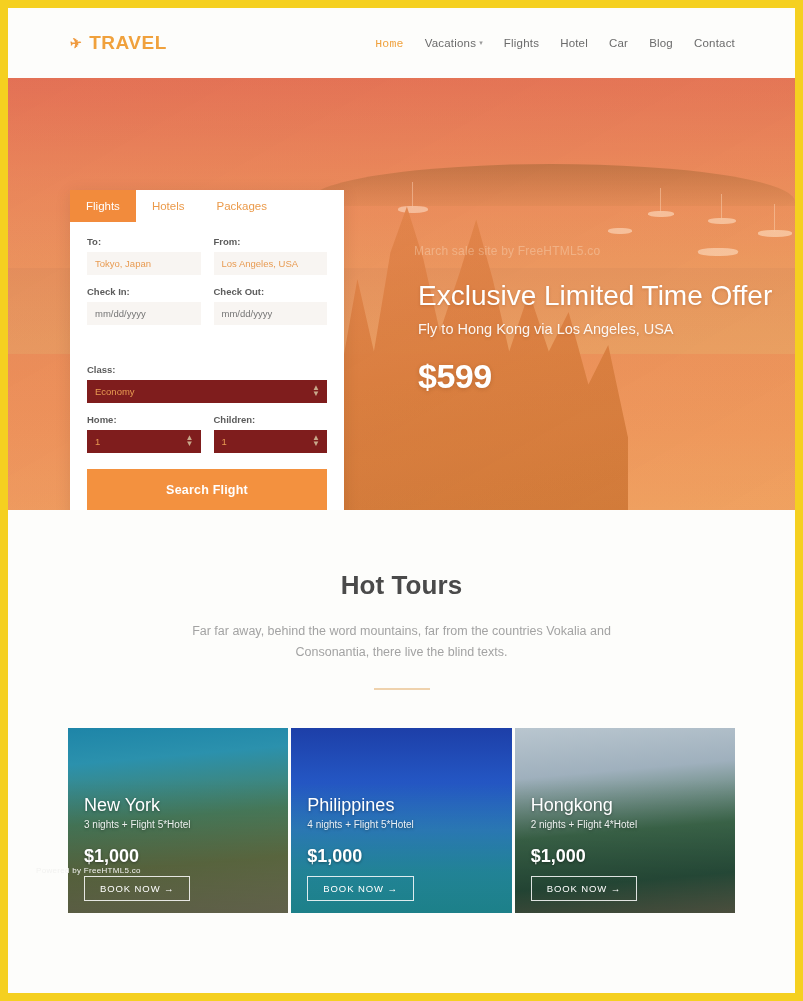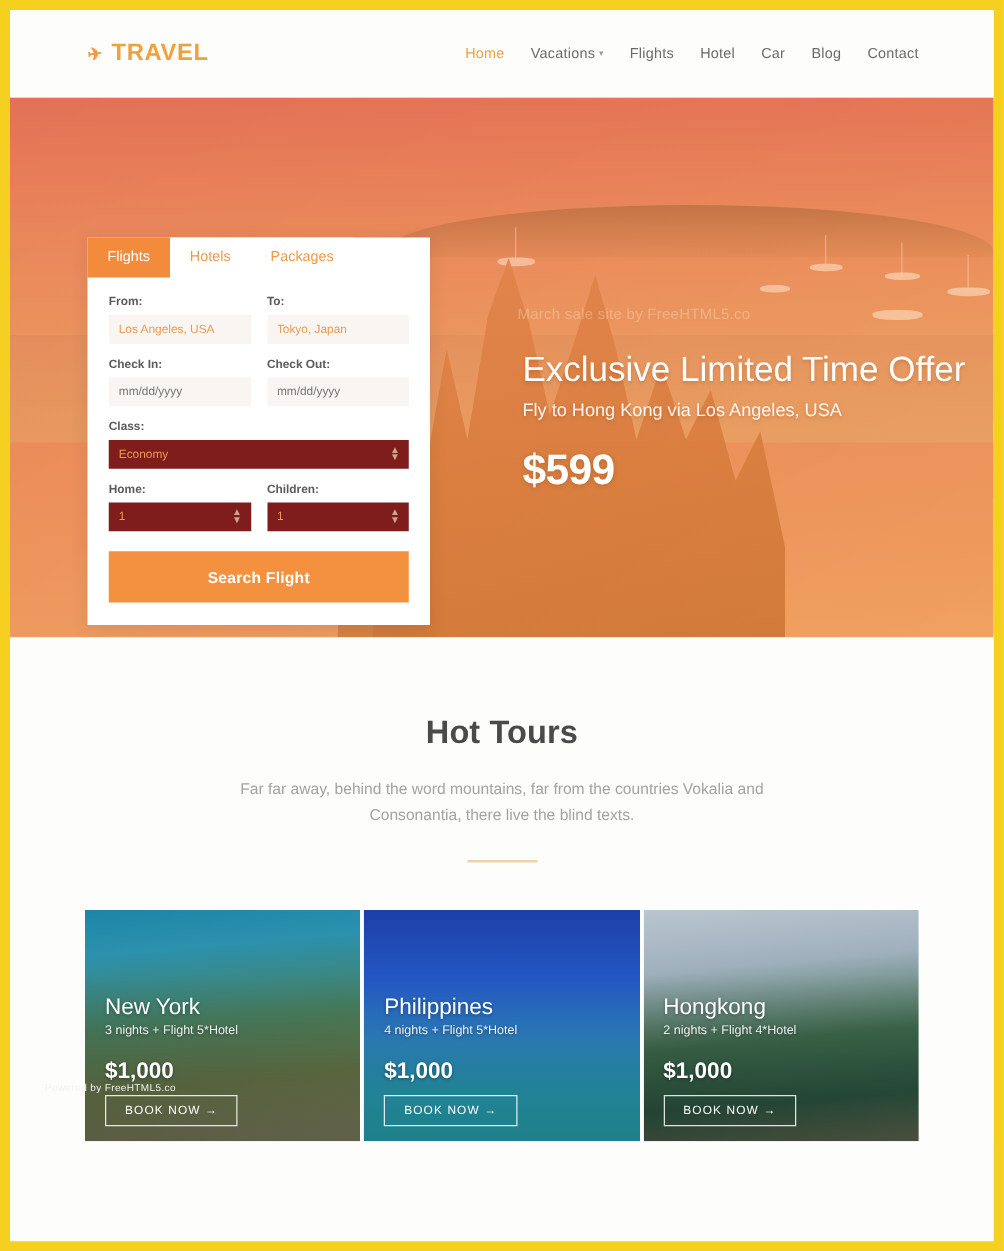--- a/index.html
+++ b/index.html
@@ -31,21 +31,21 @@
     font-size: 19px; font-weight: 700; letter-spacing: .5px;
     color: #f0a13c;
   }
   .logo .plane-icon { font-size: 14px; color: #ef9a3f; transform: rotate(-8deg); }
   .main-nav { display: flex; align-items: center; gap: 21px; }
   .nav-item {
     font-size: 11.5px; color: #6b6b6b; letter-spacing: .2px;
     cursor: pointer; white-space: nowrap;
     display: flex; align-items: center; gap: 3px;
   }
-  .nav-item.active { color: #f0a23e; }
+  .nav-item.active { color: #f0a23e; font-family: Liberation Mono, monospace; }
   .caret { font-size: 7px; color: #9a9a9a; }
 
   
   .hero {
     position: relative;
     height: 432px;
     overflow: hidden;
   }
   .hero-photo { position: absolute; inset: 0; }
   .sky {
@@ -130,21 +130,21 @@
   }
   .booking-tabs { display: flex; }
   .tab {
     padding: 10px 16px; font-size: 11.5px; cursor: pointer;
     color: #eb9a4a; background: #fff; white-space: nowrap;
   }
   .tab.active { background: #f28b3c; color: #fff; }
   .booking-body { padding: 14px 17px 18px; }
   .field-row { display: flex; gap: 13px; }
   .field { flex: 1; margin-bottom: 11px; }
-  .field.full { width: 100%; }
+  .field.full { width: 100%; margin-top: 28px; }
   .field-label {
     font-size: 9.5px; font-weight: 700; color: #5b5b5b;
     margin-bottom: 5px; display: block;
   }
   .field-input {
     width: 100%; height: 23px;
     background: #f8f5f2; border: none;
     font-size: 9.5px; color: #e89b52;
     padding: 0 8px;
     font-family: "Liberation Sans", sans-serif;
@@ -301,26 +301,26 @@
     <div class="booking">
       <div class="booking-tabs">
         <div class="tab active">Flights</div>
         <div class="tab">Hotels</div>
         <div class="tab">Packages</div>
       </div>
       <div class="booking-body">
 
         <div class="field-row">
           <div class="field">
+            <label class="field-label">To:</label>
+            <input class="field-input" type="text" value="Tokyo, Japan" style="">
+          </div>
+          <div class="field">
             <label class="field-label">From:</label>
             <input class="field-input" type="text" value="Los Angeles, USA" style="">
-          </div>
-          <div class="field">
-            <label class="field-label">To:</label>
-            <input class="field-input" type="text" value="Tokyo, Japan" style="">
           </div>
         </div>
 
         <div class="field-row">
           <div class="field">
             <label class="field-label">Check In:</label>
             <input class="field-input placeholder-style" type="text" placeholder="mm/dd/yyyy" style="">
           </div>
           <div class="field">
             <label class="field-label">Check Out:</label>

